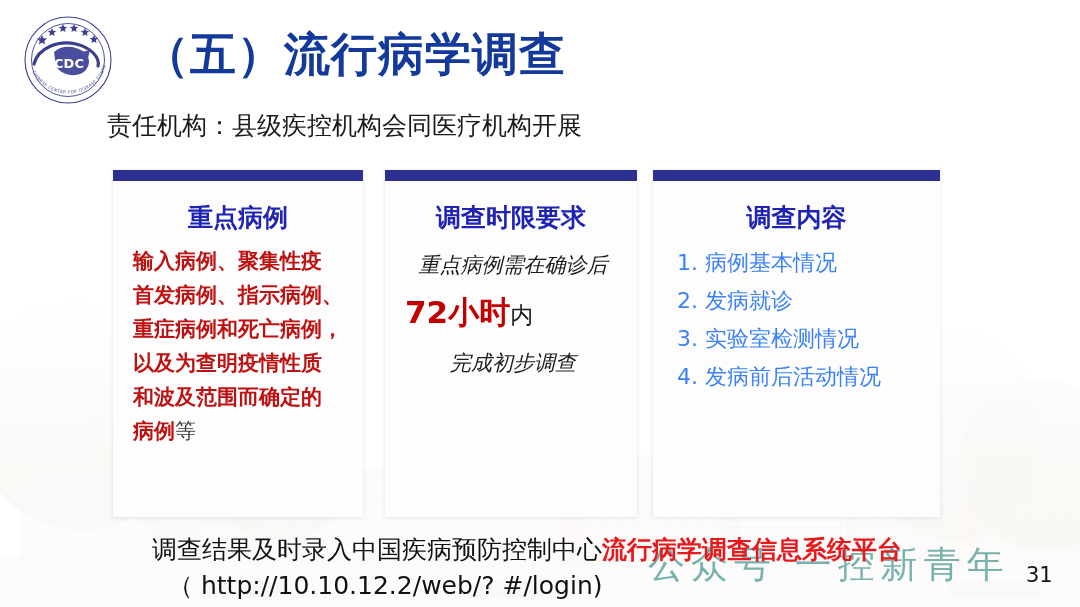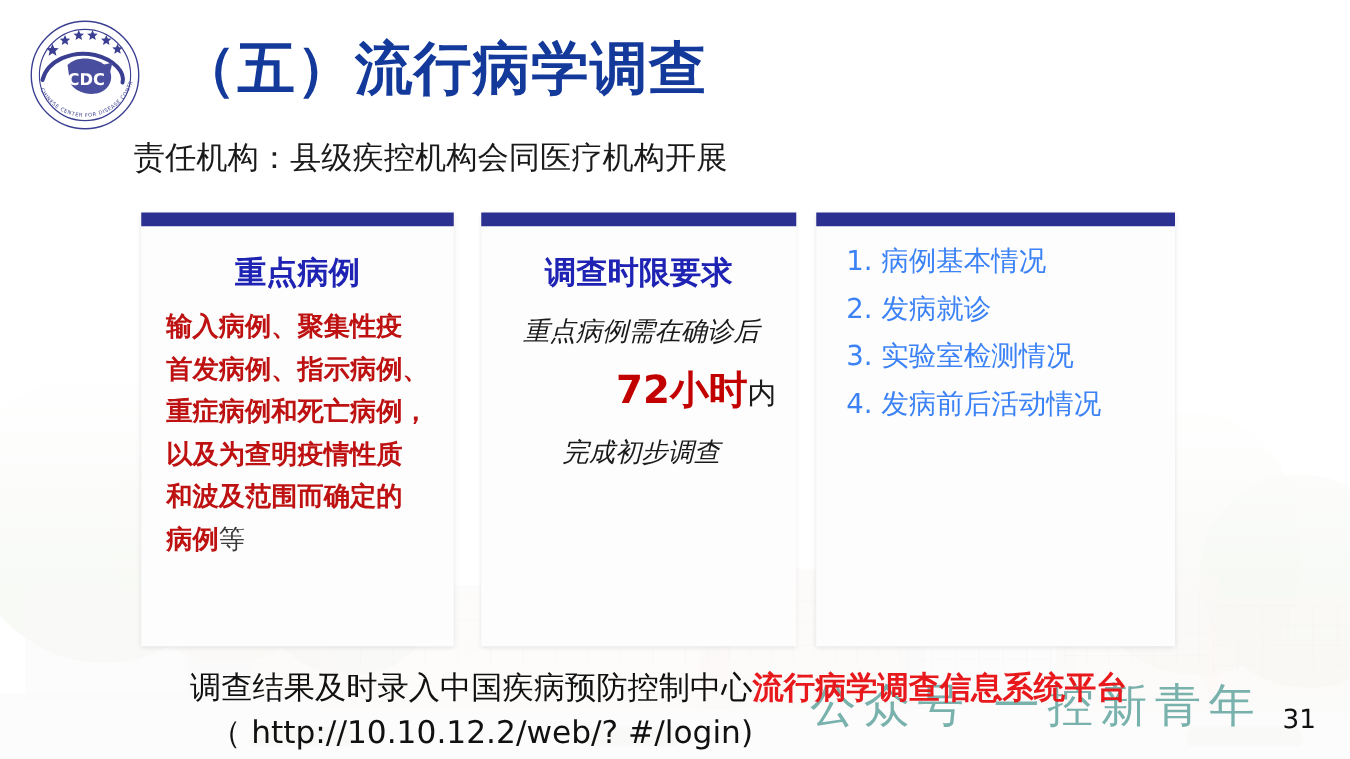--- a/index.html
+++ b/index.html
@@ -179,21 +179,21 @@
   .c1-line .tail { color: #3a3a3a; font-weight: normal; }
 
   .c2-line {
     text-align: center;
     font-size: 21px;
     line-height: 42px;
     color: #1a1a1a;
     font-style: italic;
   }
   .c2-big {
-    text-align: right;
+    text-align: left;
     line-height: 52px;
   }
   .c2-big .num {
     color: #C20000;
     font-weight: bold;
     font-size: 31px;
   }
   .c2-big .suffix {
     color: #1a1a1a;
     font-size: 23px;
@@ -349,20 +349,21 @@
         <div class="c2-line">重点病例需在确诊后</div>
         <div class="c2-big">
           <span class="num">72小时</span><span class="suffix">内</span>
         </div>
         <div class="c2-line">完成初步调查</div>
       </div>
     </div>
 
     <div class="card" id="card-3">
       <div class="card-bar"></div>
+      <div class="card-title">调查内容</div>
       <div class="card-body">
         <div class="c3-item">1. 病例基本情况</div>
         <div class="c3-item">2. 发病就诊</div>
         <div class="c3-item">3. 实验室检测情况</div>
         <div class="c3-item">4. 发病前后活动情况</div>
       </div>
     </div>
 
   </div>
 

